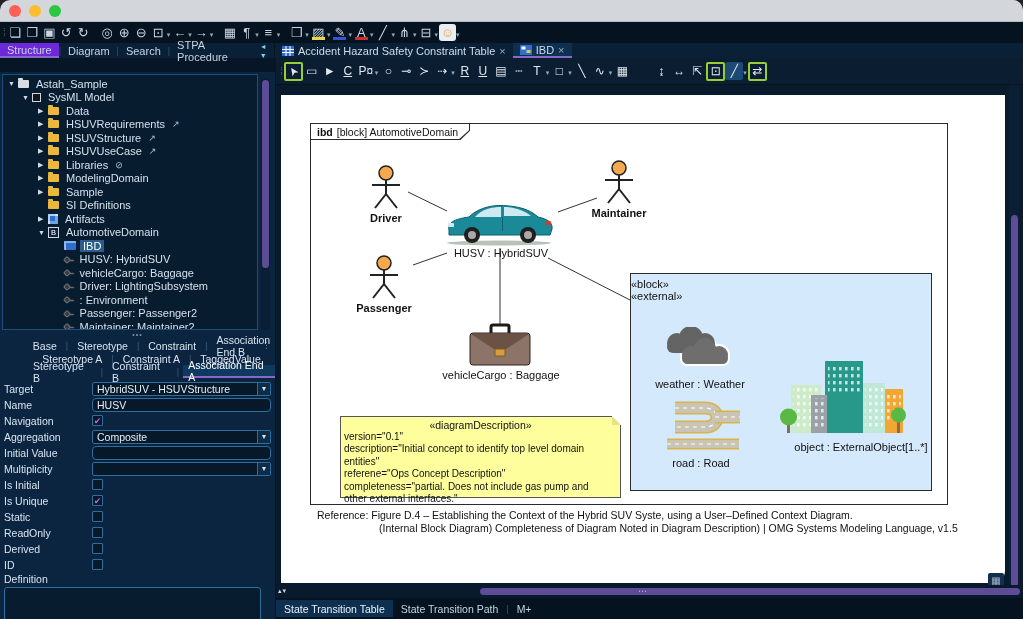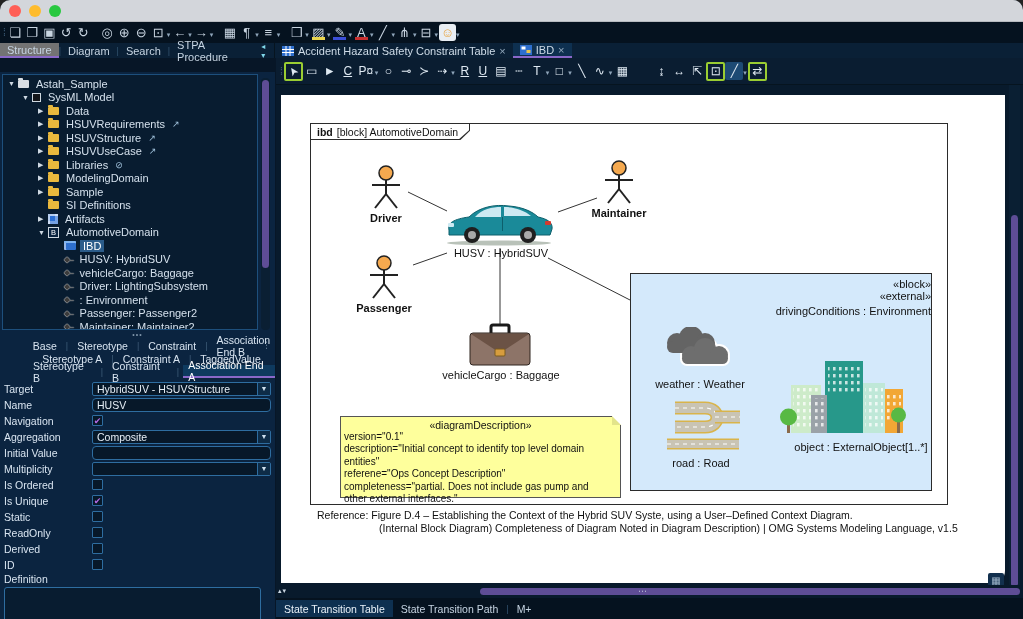--- a/index.html
+++ b/index.html
@@ -19,21 +19,21 @@
   .caret{color:#8fa5ba;font-size:7px;margin:4px 1px 0 0;flex:none;}
   .sp{width:7px;flex:none;}
   .bar-y::after,.bar-b::after,.bar-r::after{content:"";position:absolute;left:2px;right:2px;bottom:1px;height:3px;}
   .bar-y::after{background:#e8d44d;} .bar-b::after{background:#3b4fd8;} .bar-r::after{background:#c92f2f;}
   .ti.hl{background:#e9eef3;border-radius:3px;color:#e8a33d;}
   
   #tabstrip{position:absolute;left:0;top:43px;width:1023px;height:15px;background:#0a2036;
             display:flex;font-size:11px;color:#c6d4e2;}
   #lefttabs{width:275px;display:flex;align-items:center;flex:none;border-right:1px solid #06141f;}
   .ltab{padding:1px 7px;height:15px;display:flex;align-items:center;}
-  .ltab.on{background:#737373;border-bottom:2px solid #8a68c9;}
+  .ltab.on{background:#6d28d9;border-bottom:2px solid #8a68c9;}
   .tsep{color:#33536f;font-size:9px;}
   .collapser{margin-left:auto;color:#7fd6e8;font-size:8px;padding-right:3px;}
   #ctabs{display:flex;align-items:center;flex:1;}
   .ctab{display:flex;align-items:center;gap:4px;padding:0 7px;height:15px;color:#cfdce8;}
   .ctab.on{background:#0e3050;border-bottom:2px solid #8a68c9;}
   .ctab .x{color:#93a9bd;font-size:11px;}
   .mini-ic{flex:none;}
   
   #leftpanel{position:absolute;left:0;top:72px;width:275px;height:561px;background:#0b2440;}
   #tree{position:absolute;left:2px;top:2px;width:256px;height:256px;background:#081c30;
@@ -109,21 +109,21 @@
   .actor{position:absolute;display:flex;flex-direction:column;align-items:center;}
   .actor .nm{font-size:11px;font-weight:bold;color:#111;margin-top:1px;}
   #note{position:absolute;left:59px;top:321px;width:281px;height:82px;background:#feff9c;
         border:1px solid #555;font-size:10px;color:#111;}
   #note .fold-c{position:absolute;right:-1px;top:-1px;width:0;height:0;
         border-left:9px solid #e3e48a;border-top:9px solid #fff;}
   #note .nt{text-align:center;font-size:10.5px;margin-top:2px;}
   #note .nb{white-space:pre-line;padding:0 3px;line-height:12.4px;}
   #env{position:absolute;left:349px;top:178px;width:302px;height:218px;background:#d4e9fb;
        border:1px solid #2b2b2b;font-size:11px;color:#111;}
-  .envc{text-align:right;}
+  .envc{text-align:left;}
   #ref{position:absolute;left:36px;top:414px;font-size:10.5px;color:#111;line-height:13px;}
   #ref .l2{padding-left:62px;}
   #ovicon{position:absolute;left:712px;top:488px;width:16px;height:14px;background:#12304e;border-radius:2px;
           color:#9fb4c8;font-size:10px;display:flex;align-items:center;justify-content:center;}
   #vscroll{position:absolute;left:733px;top:0;width:11px;height:507px;background:#0a1f33;}
   #vscroll .thumb{position:absolute;left:2px;top:130px;width:7px;height:372px;background:#5e4d96;border-radius:4px;}
   
   #hscroll{position:absolute;left:276px;top:585px;width:747px;height:13px;background:#081a2c;}
   #hscroll .thumb{position:absolute;left:204px;top:3px;width:540px;height:7px;background:#5e4d96;border-radius:4px;}
   #hscroll .dots{position:absolute;left:362px;top:1px;color:#c9d5e1;font-size:9px;z-index:2;}
@@ -381,21 +381,21 @@
           <input class="ctrl-in" value="" style="">
         </div>
         <div class="frow">
           <span class="flab">Multiplicity</span>
           <div class="ctrl">
               <span class="val"></span>
               <span class="selbtn">▼</span>
             </div>
         </div>
         <div class="frow">
-          <span class="flab">Is Ordered</span>
+          <span class="flab">Is Initial</span>
           <span class="cb"></span>
         </div>
         <div class="frow">
           <span class="flab">Is Unique</span>
           <span class="cb on"></span>
         </div>
         <div class="frow">
           <span class="flab">Static</span>
           <span class="cb"></span>
         </div>
@@ -538,21 +538,20 @@
 description="Initial concept to identify top level domain
 entities"
 referene="Ops Concept Description"
 completeness="partial. Does not include gas pump and
 other external interfaces."</div>
       </div>
 
       <div id="env">
         <div class="envc" style="margin-top:4px;">«block»</div>
         <div class="envc">«external»</div>
-        <div class="envc" style="margin-top:3px;">drivingConditions : Environment</div>
       </div>
       <svg style="position:absolute;left:372px;top:232px;" width="88" height="46">
         <g fill="#fff">
             <circle cx="38" cy="28" r="11"></circle>
             <circle cx="52" cy="22" r="13"></circle>
             <circle cx="66" cy="28" r="11"></circle>
             <rect x="27" y="24" width="50" height="15" rx="7"></rect>
           </g>
         <g fill="#646464">
             <circle cx="24" cy="16" r="10"></circle>

